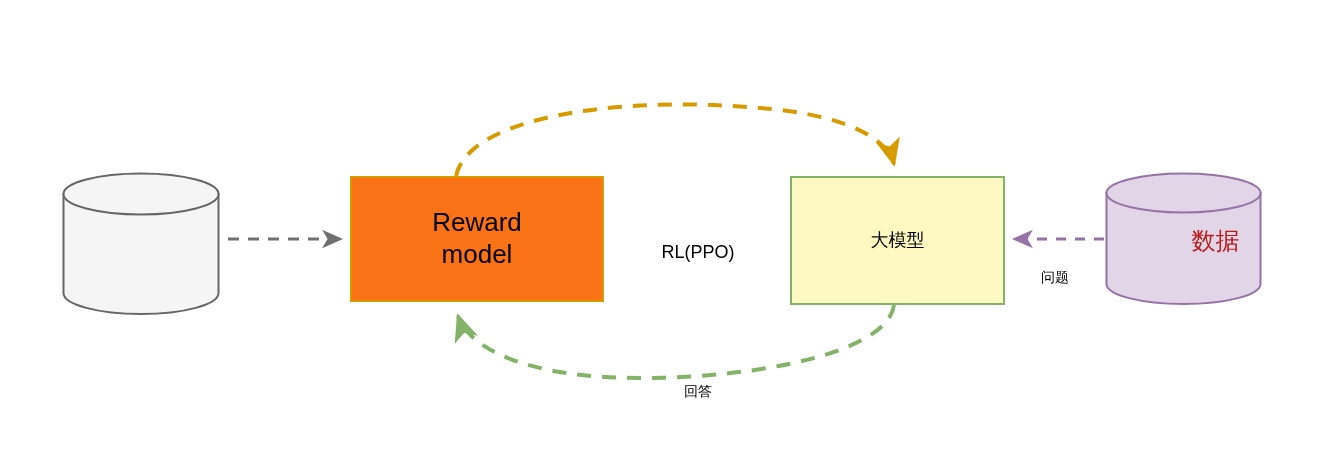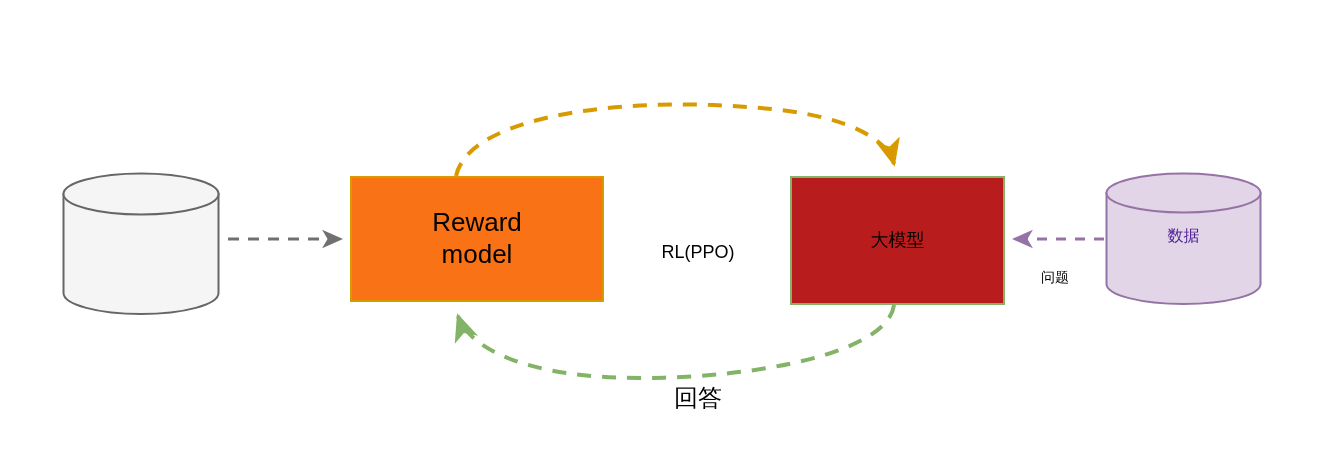--- a/index.html
+++ b/index.html
@@ -109,33 +109,33 @@
     </svg>
   </div>
 
   <div class="node rect" style="left:350px; top:176px; width:254px; height:126px;
               background:#f97316; border-color:#D79B00;">
     <div class="label" style="font-size:26px; color:#000;">Reward
 model</div>
   </div>
 
   <div class="node rect" style="left:790px; top:176px; width:215px; height:129px;
-              background:#b91c1c; border-color:#82B366;">
+              background:#fef9c3; border-color:#82B366;">
     <div class="label" style="font-size:18px; color:#000;">大模型</div>
   </div>
 
   <div class="node cyl" style="left:1105px; top:172px; width:157px; height:133px;">
     <svg width="157" height="133" viewBox="0 0 157 133">
       <path d="M 1.5 21 L 1.5 112 A 77 20 0 0 0 155.5 112 L 155.5 21 Z" fill="#E1D5E7" stroke="#9673A6" stroke-width="2"></path>
       <ellipse cx="78.5" cy="21" rx="77" ry="19.5" fill="#E1D5E7" stroke="#9673A6" stroke-width="2"></ellipse>
     </svg>
-    <div class="label" style="top:54px; font-size:16px; color:#4c1d95;">数据</div>
+    <div class="label" style="top:54px; font-size:24px; color:#b91c1c;padding-left:32px;">数据</div>
   </div>
 
 
 
-  <div class="edge-label" style="left:628px; top:383px; width:140px; font-size:24px;">回答</div>
+  <div class="edge-label" style="left:628px; top:383px; width:140px; font-size:14px;">回答</div>
 
   <div class="edge-label" style="left:1000px; top:269px; width:110px; font-size:14px;">问题</div>
 
   <div class="edge-label" style="left:600px; top:241px; width:196px; font-size:18px;">RL(PPO)</div>
 
 </div>
 
 </body></html>

